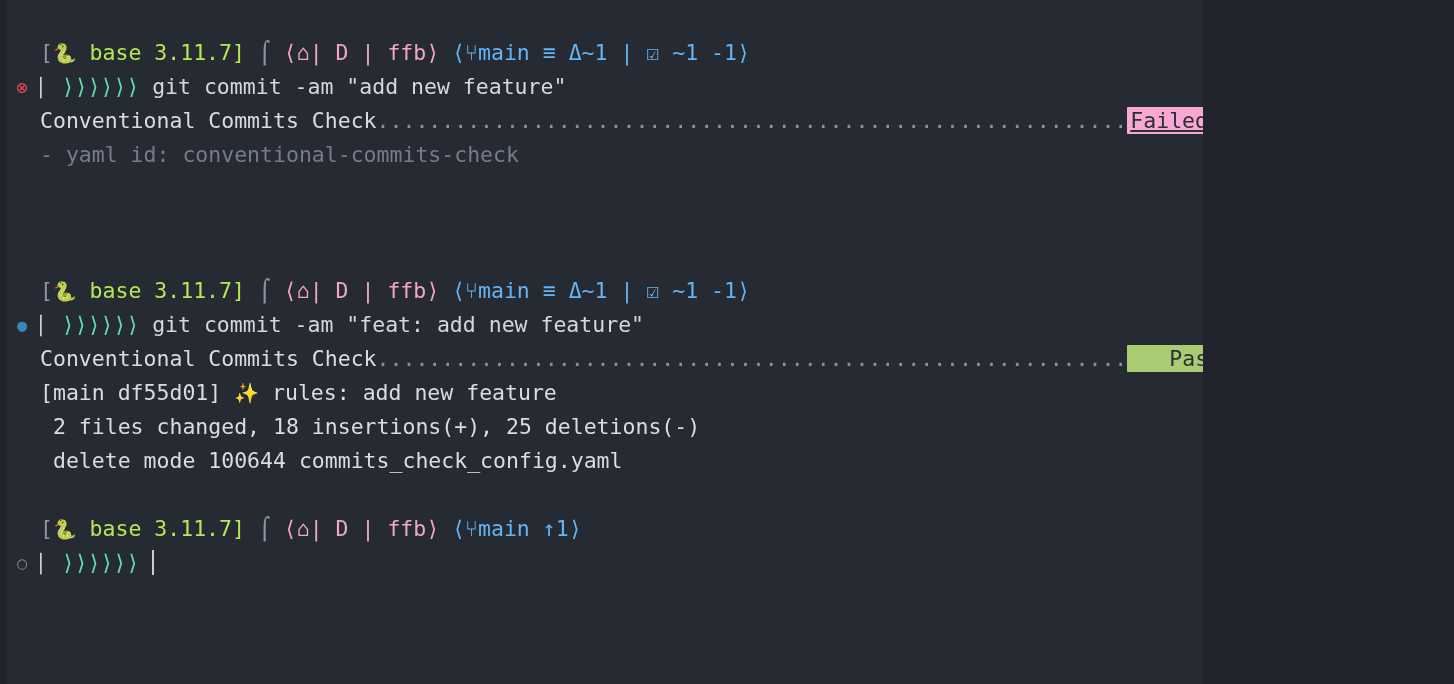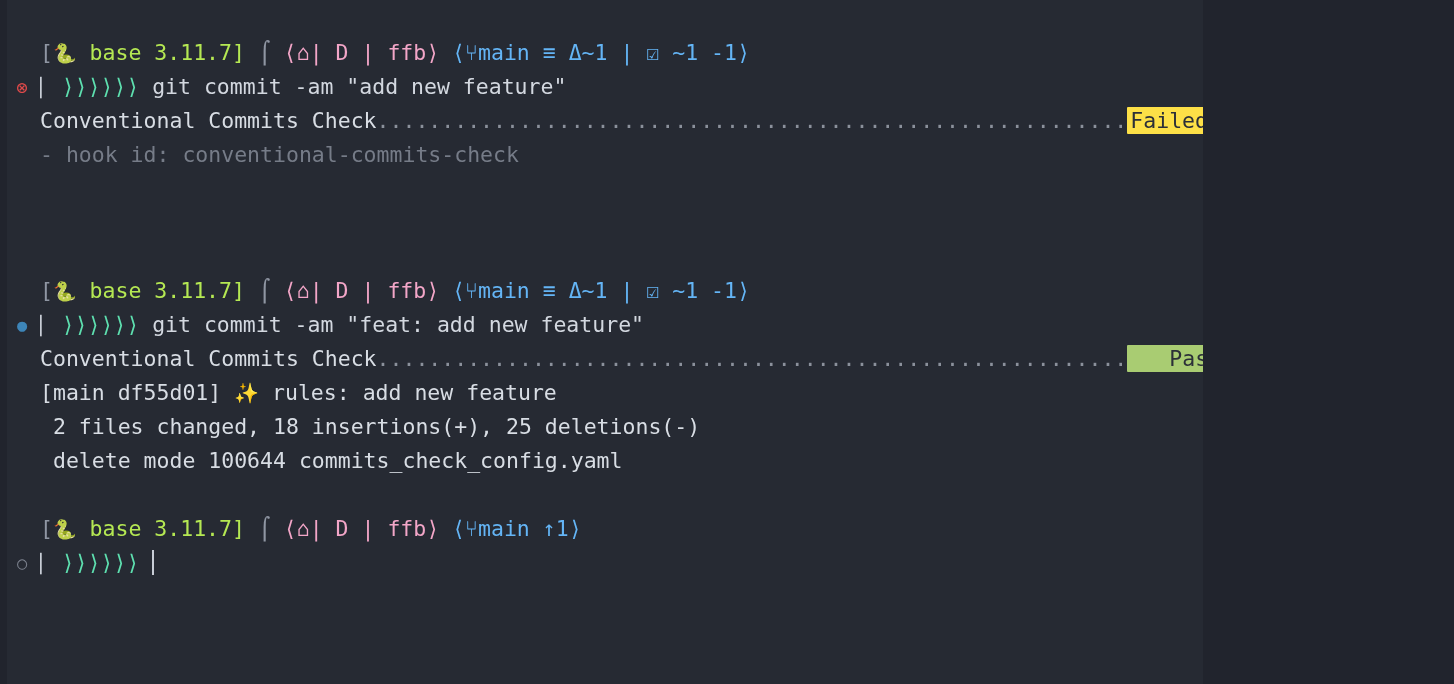--- a/index.html
+++ b/index.html
@@ -67,21 +67,21 @@
   .cmd      { color: #d3d8e0; }
   .dim      { color: #767c88; }
   .dots     { color: #8b919c; }
   .white    { color: #d8dde4; }
 
   .badge {
     padding: 1px 3px;
     border-radius: 1px;
     color: #2b2f38;
   }
-  .badge.failed { background: #fde047; }
+  .badge.failed { background: #f9a8d4; text-decoration: underline; }
   .badge.passed { background: #a9cc72; padding-left: 42px; }
 
   .cursor {
     display: inline-block;
     width: 2px;
     height: 25px;
     background: #c8cdd6;
     vertical-align: -5px;
   }
   .emoji { font-size: 20px; }
@@ -99,21 +99,21 @@
   <div class="gutter-strip"></div>
 
   <div class="lines">
 
     <div class="line"><span class="bracket">[</span><span class="snake">🐍</span> <span class="py">base 3.11.7</span><span class="py">]</span> <span class="bracket">⌠</span> <span class="pathseg">⟨</span><span class="pathseg">⌂</span><span class="pathseg">|</span> <span class="pathseg">D</span> <span class="pathseg">|</span> <span class="pathseg">ffb</span><span class="pathseg">⟩</span> <span class="gitseg">⟨</span><span class="gitseg">⑂</span><span class="gitseg">main</span> <span class="gitseg">≡ Δ~1 | ☑ ~1 -1</span><span class="gitseg">⟩</span></div>
 
     <div class="line"><span class="marker err">⊗</span><span class="chev-open">⎸</span><span class="chevrons">⟩⟩⟩⟩⟩⟩</span> <span class="cmd">git commit -am "add new feature"</span></div>
 
     <div class="line"><span class="white">Conventional Commits Check</span><span class="dots">..........................................................</span><span class="badge failed">Failed</span></div>
 
-    <div class="line"><span class="dim">- hook id: conventional-commits-check</span></div>
+    <div class="line"><span class="dim">- yaml id: conventional-commits-check</span></div>
 
     <div class="line blank"></div>
 
 
     <div class="line blank"></div>
     <div class="line blank"></div>
 
     <div class="line"><span class="bracket">[</span><span class="snake">🐍</span> <span class="py">base 3.11.7</span><span class="py">]</span> <span class="bracket">⌠</span> <span class="pathseg">⟨</span><span class="pathseg">⌂</span><span class="pathseg">|</span> <span class="pathseg">D</span> <span class="pathseg">|</span> <span class="pathseg">ffb</span><span class="pathseg">⟩</span> <span class="gitseg">⟨</span><span class="gitseg">⑂</span><span class="gitseg">main</span> <span class="gitseg">≡ Δ~1 | ☑ ~1 -1</span><span class="gitseg">⟩</span></div>
 
     <div class="line"><span class="marker ok">●</span><span class="chev-open">⎸</span><span class="chevrons">⟩⟩⟩⟩⟩⟩</span> <span class="cmd">git commit -am "feat: add new feature"</span></div>

